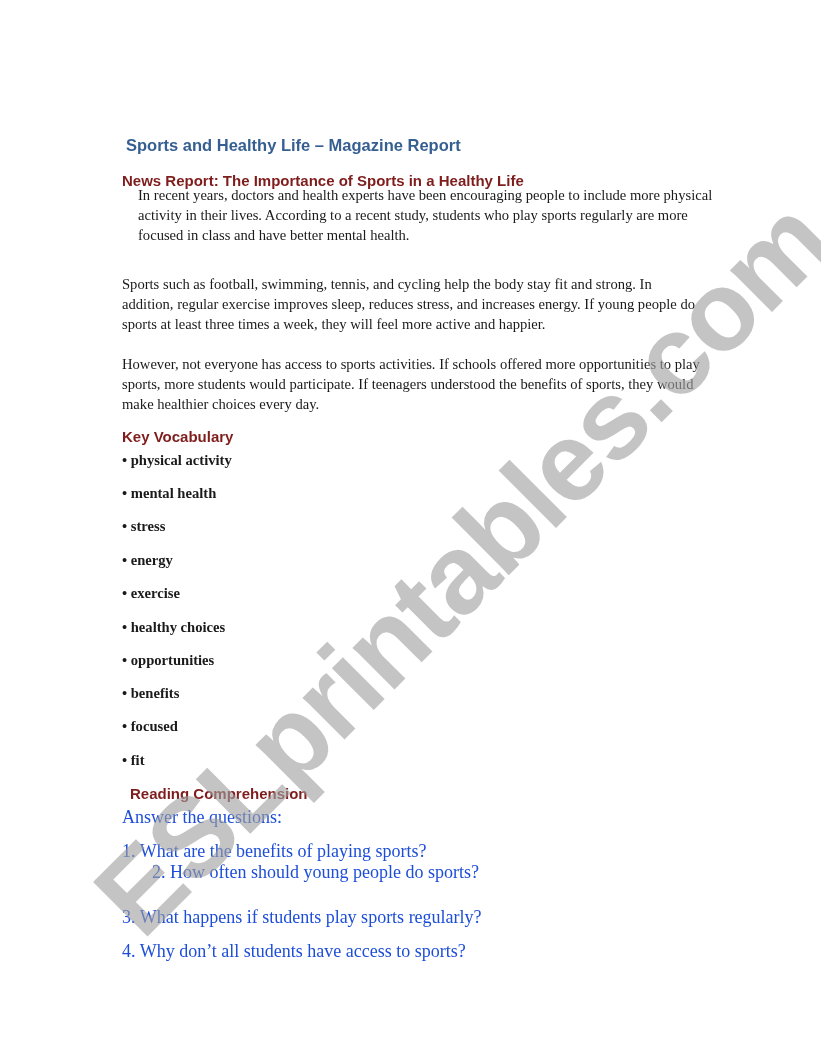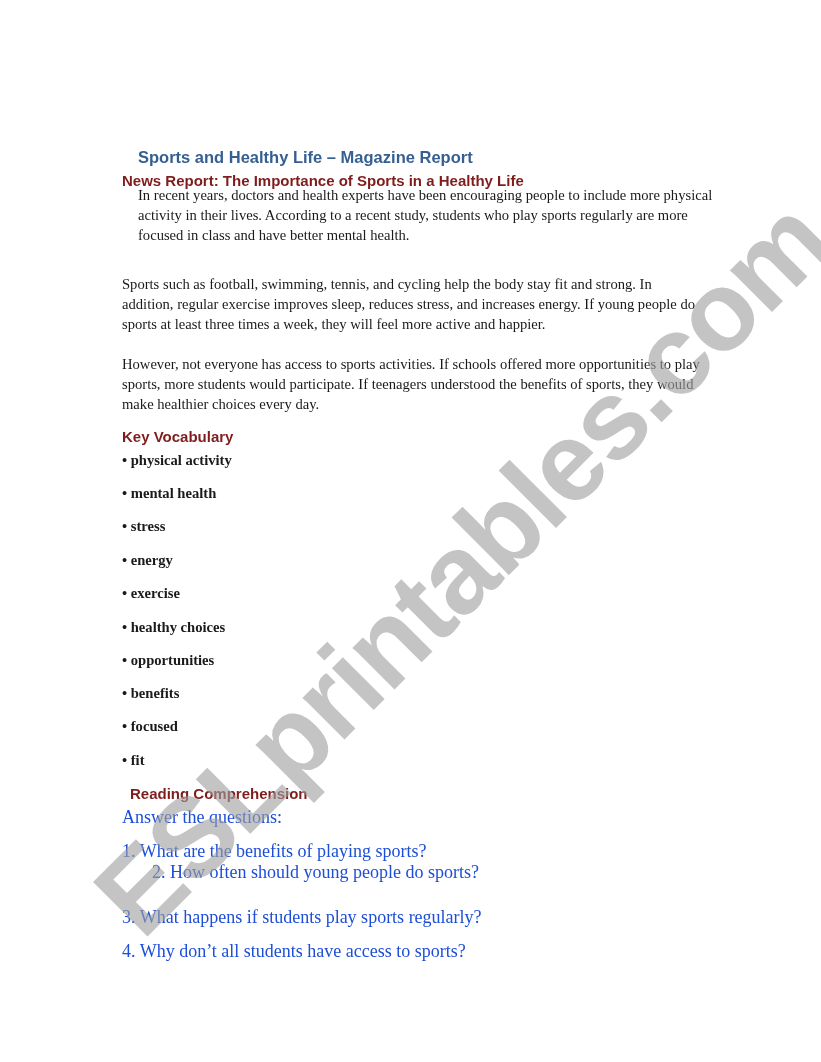--- a/index.html
+++ b/index.html
@@ -3,21 +3,21 @@
 <meta charset="utf-8">
 <style>
   html, body { margin: 0; padding: 0; }
   body {
     width: 821px; height: 1062px; background: #ffffff; position: relative; overflow: hidden;
     font-family: "Liberation Serif", "DejaVu Serif", serif;
   }
   .page { position: absolute; left: 122px; top: 130px; width: 600px; }
   .title {
     font-family: "Liberation Sans", "DejaVu Sans", sans-serif;
-    font-weight: bold; color: #365f91; font-size: 16.5px; margin: 16px; position: absolute; top: 2px; left: 0; white-space: nowrap;
+    font-weight: bold; color: #365f91; font-size: 16.5px; margin: 4px; position: absolute; top: 2px; left: 0; white-space: nowrap;
   }
   .h2 {
     font-family: "Liberation Sans", "DejaVu Sans", sans-serif;
     font-weight: bold; color: #7f1d1d; font-size: 15px; margin: 0; white-space: nowrap;
   }
   .para { color: #1a1a1a; font-size: 14.6px; line-height: 20px; margin: 0; }
   .abs { position: absolute; left: 0; }
   .vocab-item { position: absolute; left: 0; color: #1a1a1a; font-size: 14.6px; line-height: 20px; white-space: nowrap; font-weight: bold; }
   .q { position: absolute; left: 0; color: #1d4ed8; font-size: 18px; line-height: 20px; white-space: nowrap; }
   .watermark {

